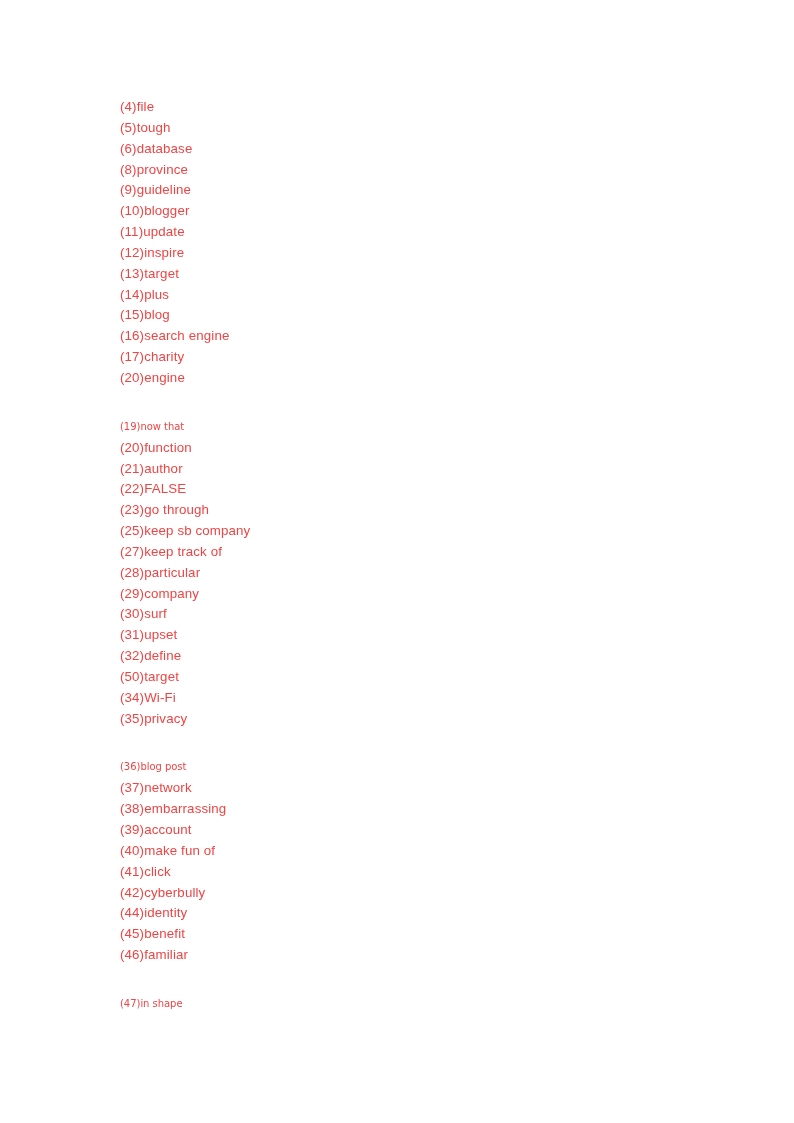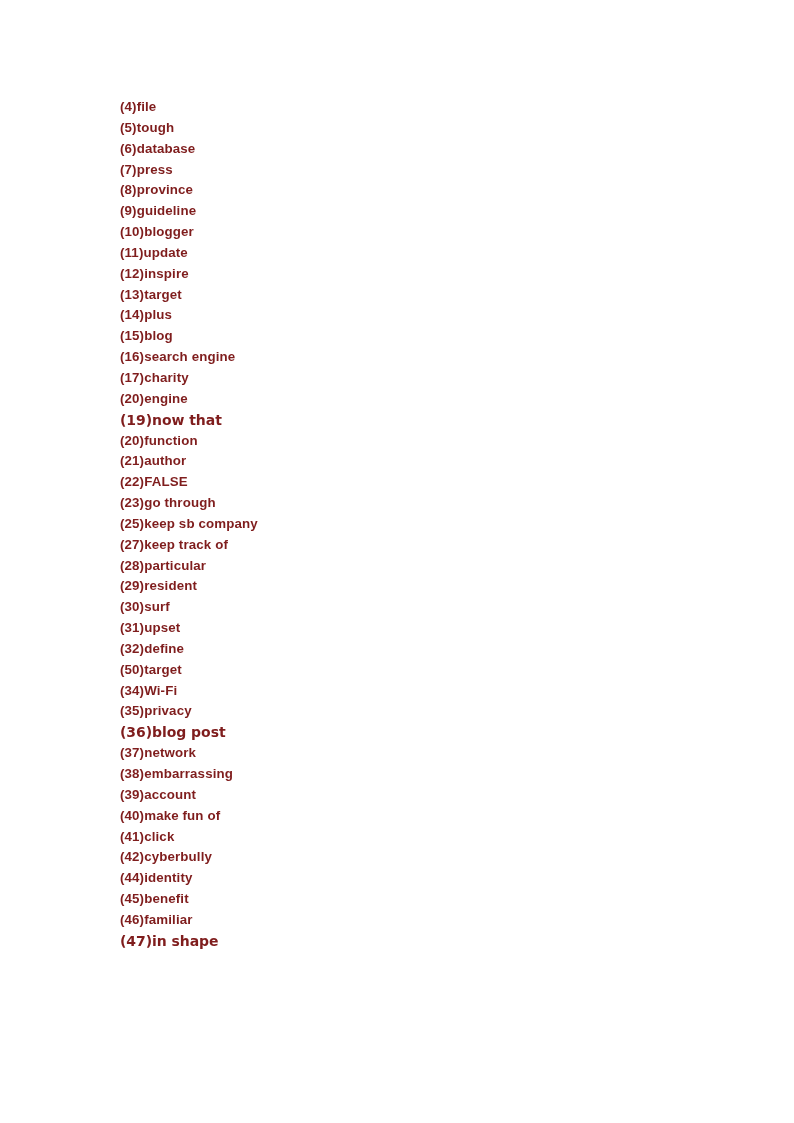--- a/index.html
+++ b/index.html
@@ -29,61 +29,60 @@
     top: 97px;
     width: 560px;
     list-style: none;
     margin: 0;
     padding: 0;
   }
   .word-list li {
     height: 20.85px;
     line-height: 20.85px;
     font-size: 13.3px;
-    color: #7f1d1d;
+    color: #ef4444;
     white-space: pre;
     letter-spacing: 0.01em;
-    font-weight: bold;
   }
   
   .word-list li.alt-face {
     font-family: "DejaVu Sans", sans-serif;
-    font-size: 14px;
+    font-size: 10px;
     letter-spacing: -0.004em;
+    margin-top: 28px;
   }
 </style>
 </head>
 <body>
 
 <div class="page">
   <ul class="word-list">
       <li><span>(4)</span><span>file</span></li>
       <li><span>(5)</span><span>tough</span></li>
       <li><span>(6)</span><span>database</span></li>
-      <li><span>(7)</span><span>press</span></li>
       <li><span>(8)</span><span>province</span></li>
       <li><span>(9)</span><span>guideline</span></li>
       <li><span>(10)</span><span>blogger</span></li>
       <li><span>(11)</span><span>update</span></li>
       <li><span>(12)</span><span>inspire</span></li>
       <li><span>(13)</span><span>target</span></li>
       <li><span>(14)</span><span>plus</span></li>
       <li><span>(15)</span><span>blog</span></li>
       <li><span>(16)</span><span>search engine</span></li>
       <li><span>(17)</span><span>charity</span></li>
       <li><span>(20)</span><span>engine</span></li>
       <li class="alt-face"><span>(19)</span><span>now that</span></li>
       <li><span>(20)</span><span>function</span></li>
       <li><span>(21)</span><span>author</span></li>
       <li><span>(22)</span><span>FALSE</span></li>
       <li><span>(23)</span><span>go through</span></li>
       <li><span>(25)</span><span>keep sb company</span></li>
       <li><span>(27)</span><span>keep track of</span></li>
       <li><span>(28)</span><span>particular</span></li>
-      <li><span>(29)</span><span>resident</span></li>
+      <li><span>(29)</span><span>company</span></li>
       <li><span>(30)</span><span>surf</span></li>
       <li><span>(31)</span><span>upset</span></li>
       <li><span>(32)</span><span>define</span></li>
       <li><span>(50)</span><span>target</span></li>
       <li><span>(34)</span><span>Wi-Fi</span></li>
       <li><span>(35)</span><span>privacy</span></li>
       <li class="alt-face"><span>(36)</span><span>blog post</span></li>
       <li><span>(37)</span><span>network</span></li>
       <li><span>(38)</span><span>embarrassing</span></li>
       <li><span>(39)</span><span>account</span></li>

